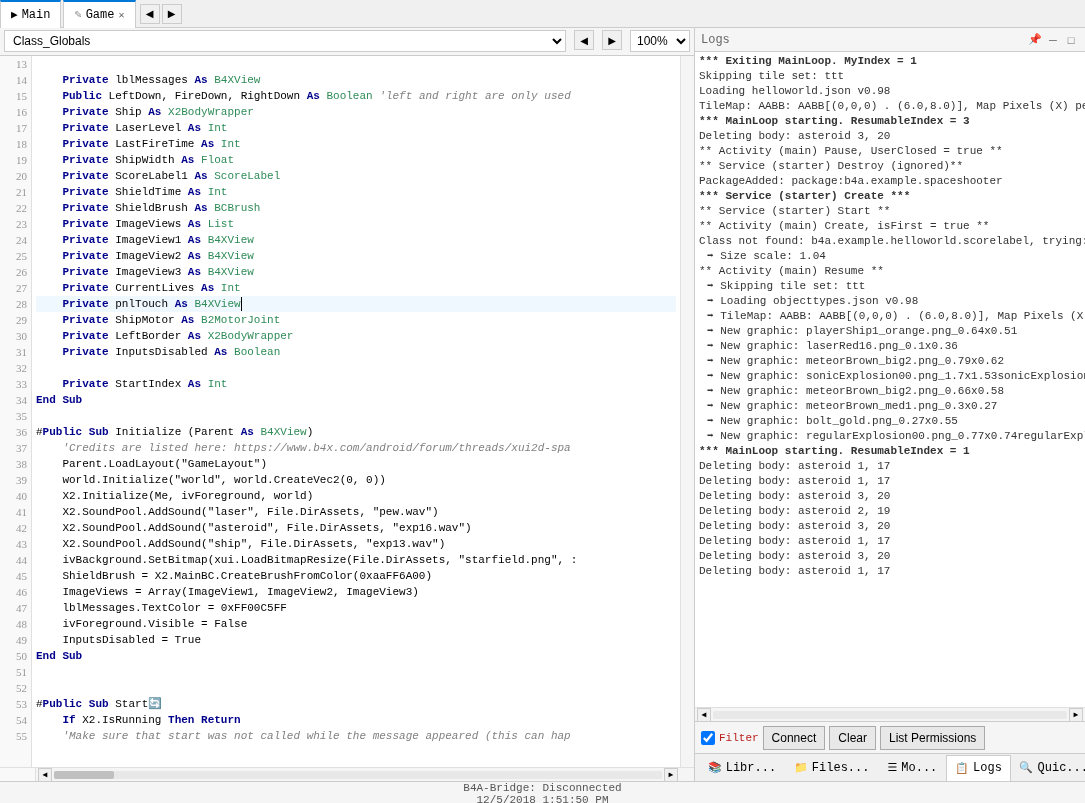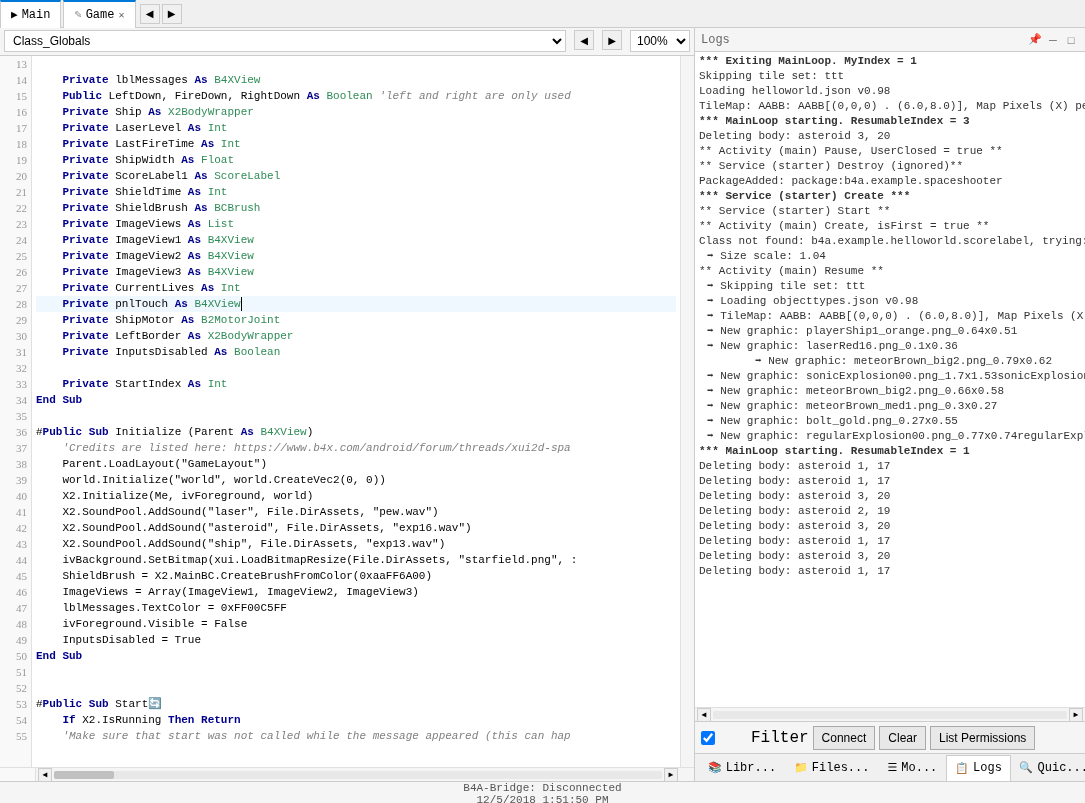--- a/index.html
+++ b/index.html
@@ -216,23 +216,22 @@
       cursor: pointer;
       font-size: 12px;
       height: 24px;
     }
     .filter-checkbox {
       width: 14px;
       height: 14px;
       cursor: pointer;
     }
     .filter-label {
-      font-size: 16px;
-      color: #000000;
-      margin-left: 32px;
+      font-size: 11px;
+      color: #b91c1c;
     }
 
     
     .bottom-tabs {
       display: flex;
       align-items: center;
       background: #f0f0f0;
       border-top: 1px solid #ccc;
       padding: 0 4px;
       height: 28px;
@@ -475,21 +474,21 @@
         <div class="log-line">** Service (starter) Start **</div>
         <div class="log-line">** Activity (main) Create, isFirst = true **</div>
         <div class="log-line">Class not found: b4a.example.helloworld.scorelabel, trying: b4a.exam</div>
         <div class="log-line" style="padding-left: 8px;">➡ Size scale: 1.04</div>
         <div class="log-line">** Activity (main) Resume **</div>
         <div class="log-line" style="padding-left: 8px;">➡ Skipping tile set: ttt</div>
         <div class="log-line" style="padding-left: 8px;">➡ Loading objecttypes.json v0.98</div>
         <div class="log-line" style="padding-left: 8px;">➡ TileMap: AABB: AABB[(0,0,0) . (6.0,8.0)], Map Pixels (X) per Met(</div>
         <div class="log-line" style="padding-left: 8px;">➡ New graphic: playerShip1_orange.png_0.64x0.51</div>
         <div class="log-line" style="padding-left: 8px;">➡ New graphic: laserRed16.png_0.1x0.36</div>
-        <div class="log-line" style="padding-left: 8px; margin-left: 48px;">➡ New graphic: meteorBrown_big2.png_0.79x0.62</div>
+        <div class="log-line" style="padding-left: 8px;">➡ New graphic: meteorBrown_big2.png_0.79x0.62</div>
         <div class="log-line" style="padding-left: 8px;">➡ New graphic: sonicExplosion00.png_1.7x1.53sonicExplosion01.pn</div>
         <div class="log-line" style="padding-left: 8px;">➡ New graphic: meteorBrown_big2.png_0.66x0.58</div>
         <div class="log-line" style="padding-left: 8px;">➡ New graphic: meteorBrown_med1.png_0.3x0.27</div>
         <div class="log-line" style="padding-left: 8px;">➡ New graphic: bolt_gold.png_0.27x0.55</div>
         <div class="log-line" style="padding-left: 8px;">➡ New graphic: regularExplosion00.png_0.77x0.74regularExplosion0</div>
         <div class="log-line" style="font-weight: bold;">*** MainLoop starting. ResumableIndex = 1</div>
         <div class="log-line">Deleting body: asteroid 1, 17</div>
         <div class="log-line">Deleting body: asteroid 1, 17</div>
         <div class="log-line">Deleting body: asteroid 3, 20</div>
         <div class="log-line">Deleting body: asteroid 2, 19</div>

